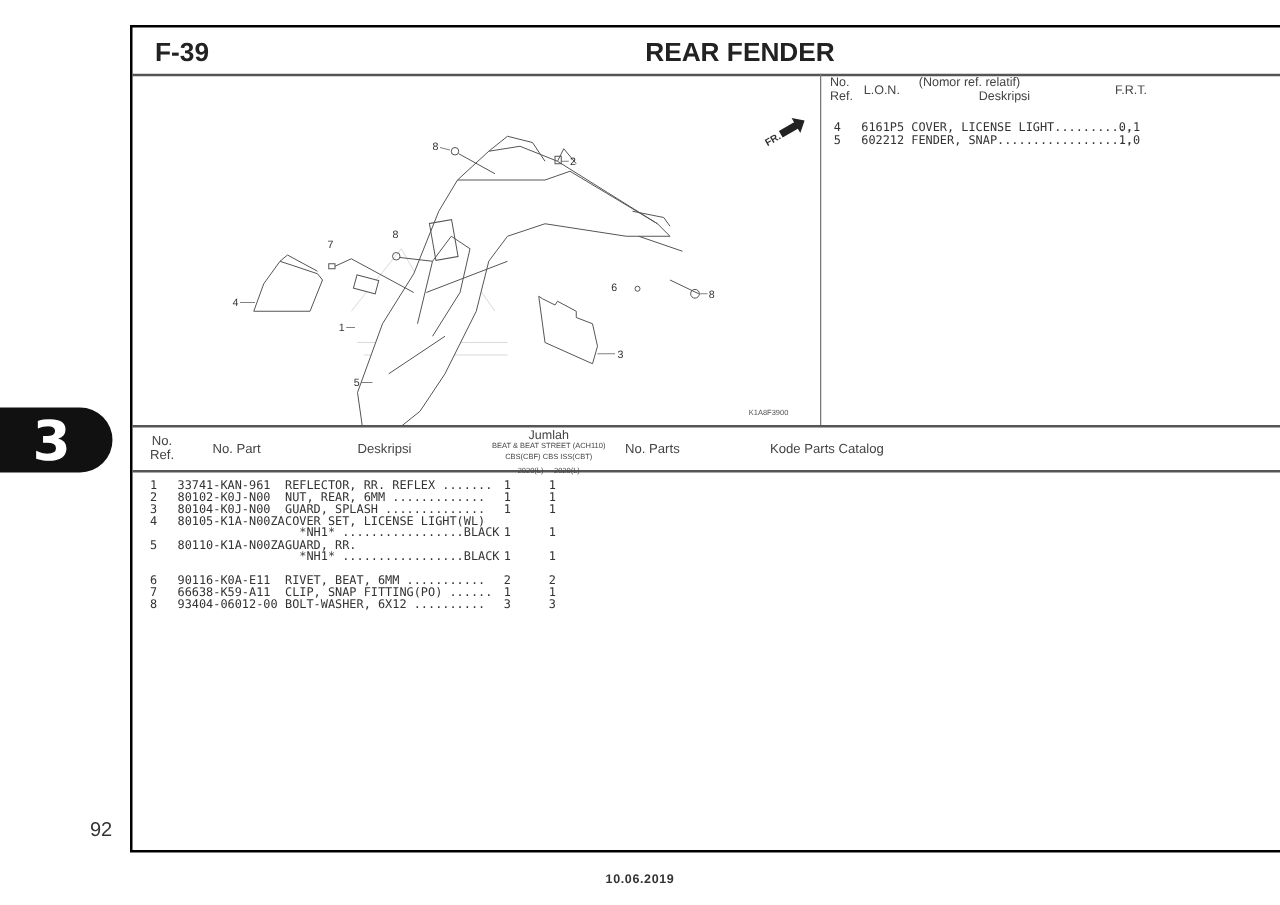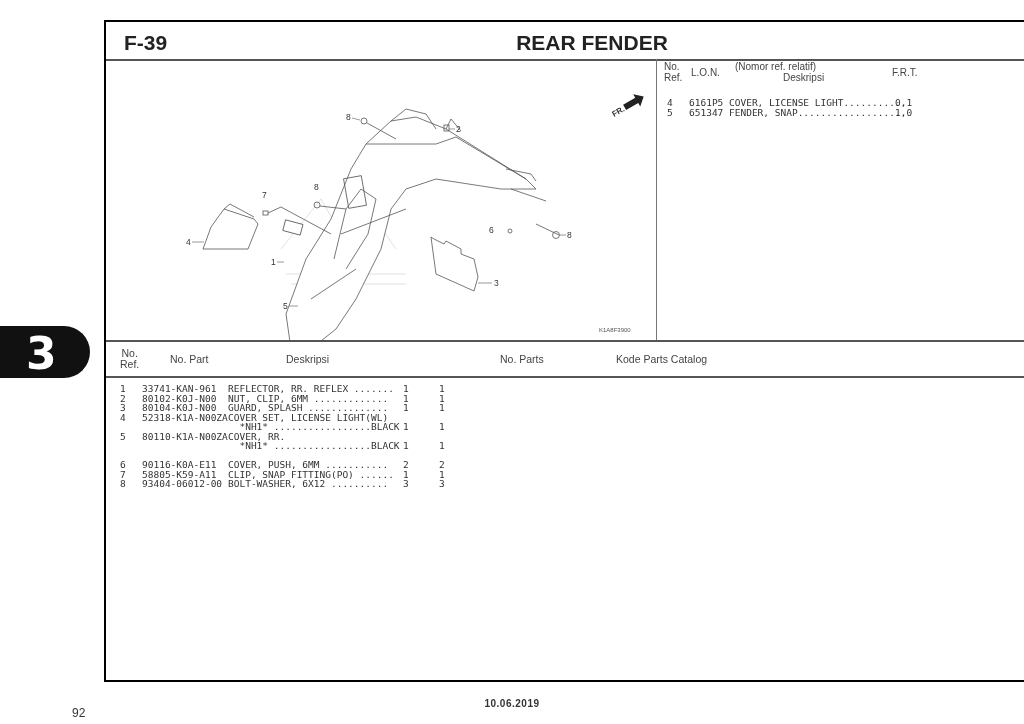--- a/index.html
+++ b/index.html
@@ -18,21 +18,21 @@
   .lon-row span{position:absolute;white-space:pre;}
   .tbl-h{position:absolute;left:0;right:0;top:318px;height:34px;border-top:2px solid #555;border-bottom:2px solid #555;font-size:10.5px;color:#444;}
   .tbl-h span{position:absolute;line-height:11px;}
   .jum{position:absolute;left:278px;top:1px;width:110px;text-align:center;font-size:6px;line-height:7px;color:#444;}
   .jum .t{font-size:10px;line-height:11px;}
   .rows{position:absolute;left:0;right:0;top:362px;font-family:"DejaVu Sans Mono",monospace;font-size:9.5px;color:#333;}
   .r{position:relative;height:9.5px;}
   .r span{position:absolute;white-space:pre;line-height:10px;}
   .tab{position:absolute;left:0;top:326px;width:90px;height:52px;background:#111;border-radius:0 26px 26px 0;}
   .tab span{position:absolute;left:26px;top:2px;color:#fff;font-size:44px;font-weight:bold;font-family:"DejaVu Sans",sans-serif;}
-  .pg{position:absolute;left:72px;top:706px;font-size:12px;color:#333;}
+  .pg{position:absolute;left:72px;top:656px;font-size:16px;color:#333;}
   .date{position:absolute;left:0;right:0;top:698px;text-align:center;font-size:10px;font-weight:bold;letter-spacing:0.5px;color:#333;}
   .lbl{font-family:"Liberation Sans",sans-serif;font-size:8.5px;fill:#333;}
 </style>
 </head>
 <body>
 
 <div class="tab">
     <span>3</span>
   </div>
 <div class="pg">92</div>
@@ -123,97 +123,103 @@
     </div>
     <div class="lon-rows">
       <div class="lon-row">
         <span style="left:10px">4</span>
         <span style="left:32px">6161P5</span>
         <span style="left:72px">COVER, LICENSE LIGHT...........</span>
         <span style="left:238px">0,1</span>
       </div>
       <div class="lon-row">
         <span style="left:10px">5</span>
-        <span style="left:32px">651347</span>
+        <span style="left:32px">602212</span>
         <span style="left:72px">FENDER, SNAP...................</span>
         <span style="left:238px">1,0</span>
       </div>
     </div>
   </div>
 
   <div class="tbl-h">
     <span style="left:14px;top:6px;text-align:center;white-space:pre">No.
 Ref.</span>
     <span style="left:64px;top:12px">No. Part</span>
     <span style="left:180px;top:12px">Deskripsi</span>
+    <div class="jum">
+      <div class="t">Jumlah</div>
+      <div>BEAT &amp; BEAT STREET (ACH110)</div>
+      <div><span style="position:static">CBS(CBF)</span>&nbsp;<span style="position:static">CBS ISS(CBT)</span></div>
+      <div><span style="position:static">2020(L)</span>&nbsp;&nbsp;&nbsp;&nbsp;&nbsp;<span style="position:static">2020(L)</span></div>
+    </div>
     <span style="left:394px;top:12px">No. Parts</span>
     <span style="left:510px;top:12px">Kode Parts Catalog</span>
   </div>
 
   <div class="rows">
     <div class="r">
         <span style="left:14px">1</span>
         <span style="left:36px">33741-KAN-961</span>
         <span style="left:122px">REFLECTOR, RR. REFLEX .......</span>
         <span style="left:297px">1</span>
         <span style="left:333px">1</span>
       </div>
     <div class="r">
         <span style="left:14px">2</span>
         <span style="left:36px">80102-K0J-N00</span>
-        <span style="left:122px">NUT, CLIP, 6MM .............</span>
+        <span style="left:122px">NUT, REAR, 6MM .............</span>
         <span style="left:297px">1</span>
         <span style="left:333px">1</span>
       </div>
     <div class="r">
         <span style="left:14px">3</span>
         <span style="left:36px">80104-K0J-N00</span>
         <span style="left:122px">GUARD, SPLASH ..............</span>
         <span style="left:297px">1</span>
         <span style="left:333px">1</span>
       </div>
     <div class="r">
         <span style="left:14px">4</span>
-        <span style="left:36px">52318-K1A-N00ZA</span>
+        <span style="left:36px">80105-K1A-N00ZA</span>
         <span style="left:122px">COVER SET, LICENSE LIGHT(WL)</span>
         <span style="left:297px"></span>
         <span style="left:333px"></span>
       </div>
     <div class="r">
         <span style="left:14px"></span>
         <span style="left:36px"></span>
         <span style="left:122px">  *NH1* .................BLACK</span>
         <span style="left:297px">1</span>
         <span style="left:333px">1</span>
       </div>
     <div class="r">
         <span style="left:14px">5</span>
         <span style="left:36px">80110-K1A-N00ZA</span>
-        <span style="left:122px">COVER, RR.</span>
+        <span style="left:122px">GUARD, RR.</span>
         <span style="left:297px"></span>
         <span style="left:333px"></span>
       </div>
     <div class="r">
         <span style="left:14px"></span>
         <span style="left:36px"></span>
         <span style="left:122px">  *NH1* .................BLACK</span>
         <span style="left:297px">1</span>
         <span style="left:333px">1</span>
       </div>
     <div class="r"></div>
     <div class="r">
         <span style="left:14px">6</span>
         <span style="left:36px">90116-K0A-E11</span>
-        <span style="left:122px">COVER, PUSH, 6MM ...........</span>
+        <span style="left:122px">RIVET, BEAT, 6MM ...........</span>
         <span style="left:297px">2</span>
         <span style="left:333px">2</span>
       </div>
     <div class="r">
         <span style="left:14px">7</span>
-        <span style="left:36px">58805-K59-A11</span>
+        <span style="left:36px">66638-K59-A11</span>
         <span style="left:122px">CLIP, SNAP FITTING(PO) ......</span>
         <span style="left:297px">1</span>
         <span style="left:333px">1</span>
       </div>
     <div class="r">
         <span style="left:14px">8</span>
         <span style="left:36px">93404-06012-00</span>
         <span style="left:122px">BOLT-WASHER, 6X12 ..........</span>
         <span style="left:297px">3</span>
         <span style="left:333px">3</span>

